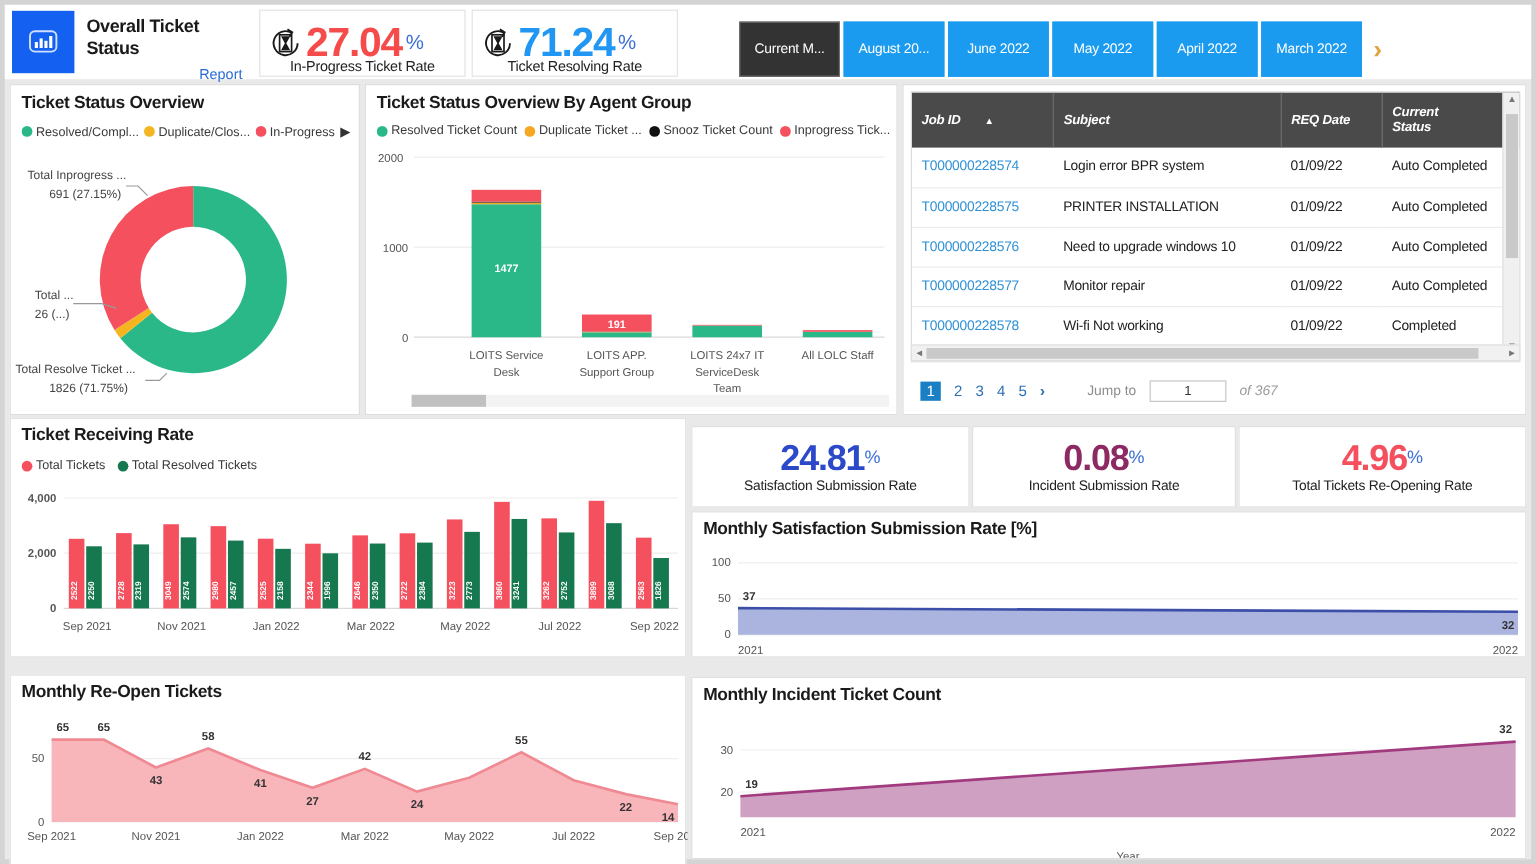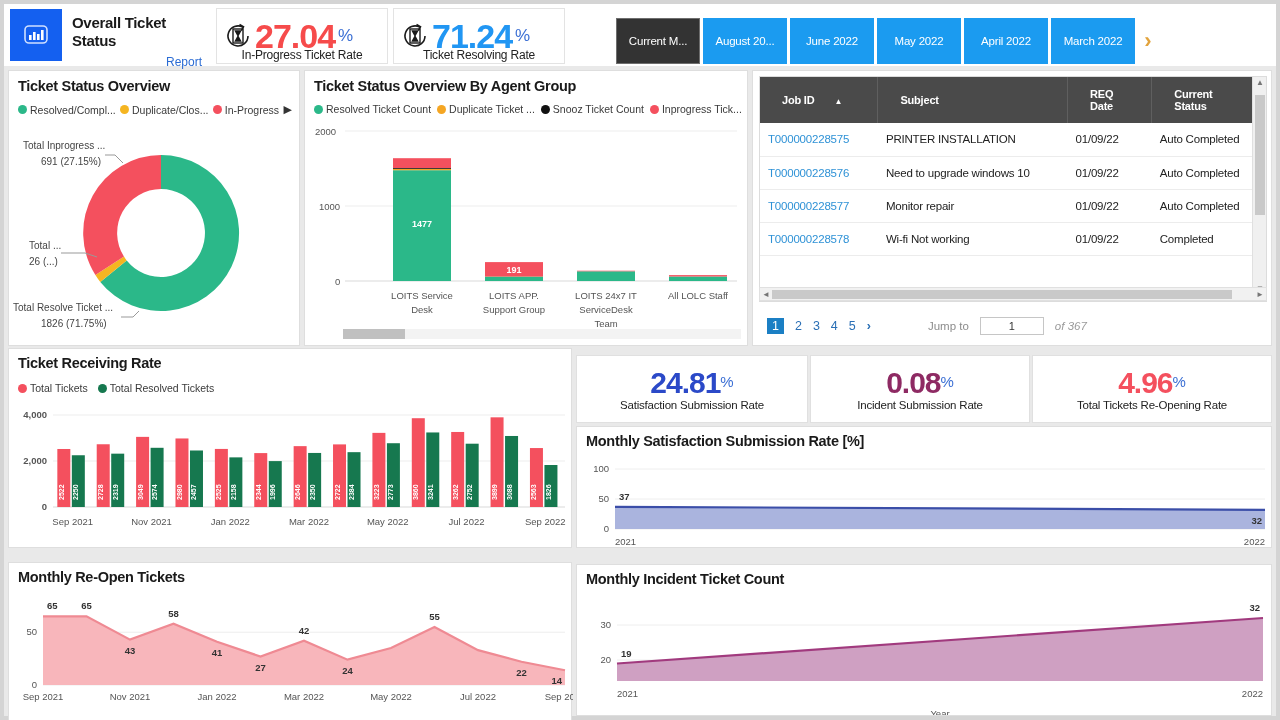--- a/index.html
+++ b/index.html
@@ -47,22 +47,22 @@
   .panel { position:absolute; background:#ffffff; border:1px solid #dedede; }
   .ptitle { font-size:14.5px; font-weight:bold; color:#1a1a1a; letter-spacing:-0.3px; }
   .legend { display:flex; align-items:center; gap:5px; font-size:10.5px; color:#3a3a3a; }
   .legend .li { display:flex; align-items:center; gap:3px; white-space:nowrap; overflow:hidden; }
   .dot { width:9px; height:9px; border-radius:50%; flex:0 0 9px; }
   .axlab { font-size:9.5px; fill:#555; }
 
   
   .tbl { width:100%; border-collapse:collapse; table-layout:fixed; }
   .tbl th { background:#4a4a4a; color:#fff; font-size:11px; font-weight:bold; text-align:left;
-            padding:7px 22px; vertical-align:middle; height:46px; letter-spacing:-0.2px;
-            border-right:1px solid #5f5f5f; }
+            padding:7px 8px; vertical-align:middle; height:46px; letter-spacing:-0.2px;
+            border-right:1px solid #5f5f5f;font-style:italic; }
   .tbl td { font-size:11.5px; color:#222; padding:8px; height:33px;
             border-bottom:1px solid #ececec; letter-spacing:-0.2px; white-space:nowrap;
             overflow:hidden; }
   .tbl td.jid { color:#2f92d6; }
   .sortarrow { display:inline-block; margin-left:20px; font-size:8px; vertical-align:middle; }
 
   .vscroll { position:absolute; right:0; top:0; width:14px; bottom:0; background:#f0f0f0; border-left:1px solid #e0e0e0;}
   .vthumb { position:absolute; left:2px; top:18px; width:10px; height:120px; background:#c9c9c9; }
   .vcap { position:absolute; left:0; width:14px; height:16px; text-align:center; font-size:8px; color:#767676; }
   .hthumb { position:absolute; left:12px; top:2px; width:460px; height:9px; background:#c9c9c9; }
@@ -268,20 +268,26 @@
           <th>
             <span>Job ID</span><span class="sortarrow">▲</span>
           </th>
           <th><span>Subject</span></th>
           <th><span style="white-space:pre-line">REQ Date</span></th>
           <th><span style="white-space:pre-line">Current
 Status</span></th>
         </tr>
             </thead>
         <tbody>
+          <tr>
+            <td class="jid">T000000228574</td>
+            <td>Login error BPR system</td>
+            <td>01/09/22</td>
+            <td>Auto Completed</td>
+          </tr>
           <tr>
             <td class="jid">T000000228575</td>
             <td>PRINTER INSTALLATION</td>
             <td>01/09/22</td>
             <td>Auto Completed</td>
           </tr>
           <tr>
             <td class="jid">T000000228576</td>
             <td>Need to upgrade windows 10</td>
             <td>01/09/22</td>
@@ -314,21 +320,21 @@
       <div class="hthumb"></div>
     </div>
 
     <div class="pager" style="position:absolute;left:14px;top:246px;">
       <span class="pg cur">1</span>
       <span class="pg">2</span>
       <span class="pg">3</span>
       <span class="pg">4</span>
       <span class="pg">5</span>
       <span class="pg" style="font-weight:bold;">›</span>
-      <span class="jump" style="margin-left:46px;">Jump to</span>
+      <span class="jump" style="margin-left:24px;">Jump to</span>
       <span class="jumpbox">1</span>
       <span class="ofn">of 367</span>
     </div>
   </div>
 
   <div class="panel" style="left:4px; top:344px; width:564px; height:200px;">
     <div class="ptitle" style="position:absolute;left:9px;top:6px;">Ticket Receiving Rate</div>
     <div class="legend" style="position:absolute;left:9px;top:33px;gap:10px;">
       <span class="li">
         <span class="dot" style="background:#f4505e"></span>

